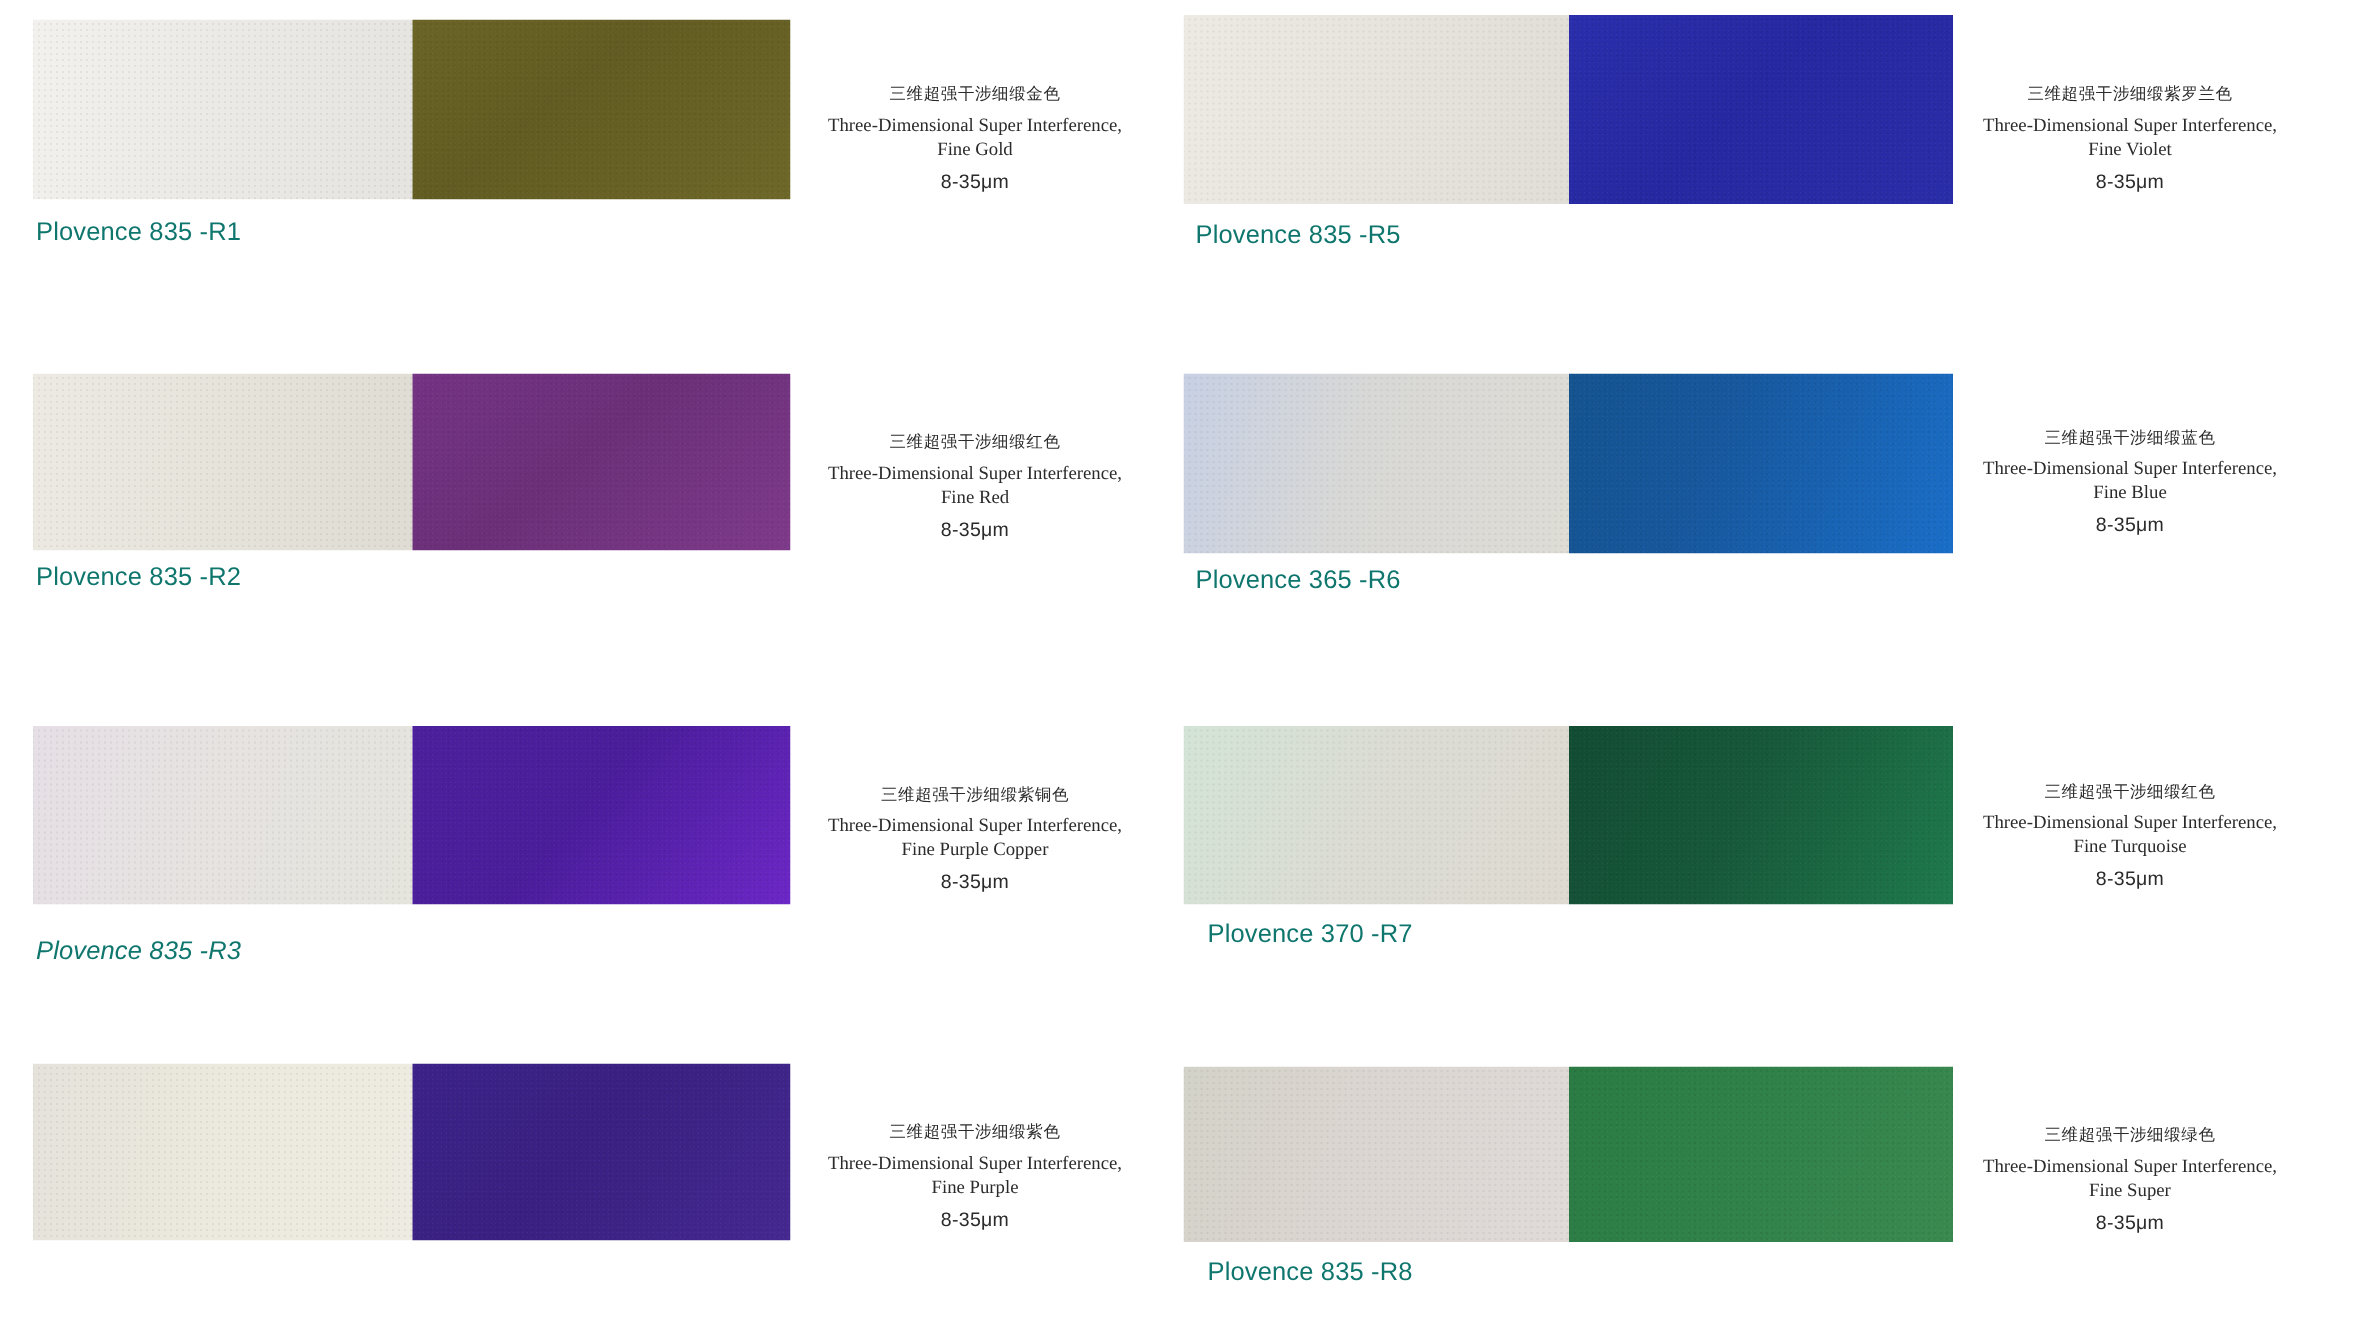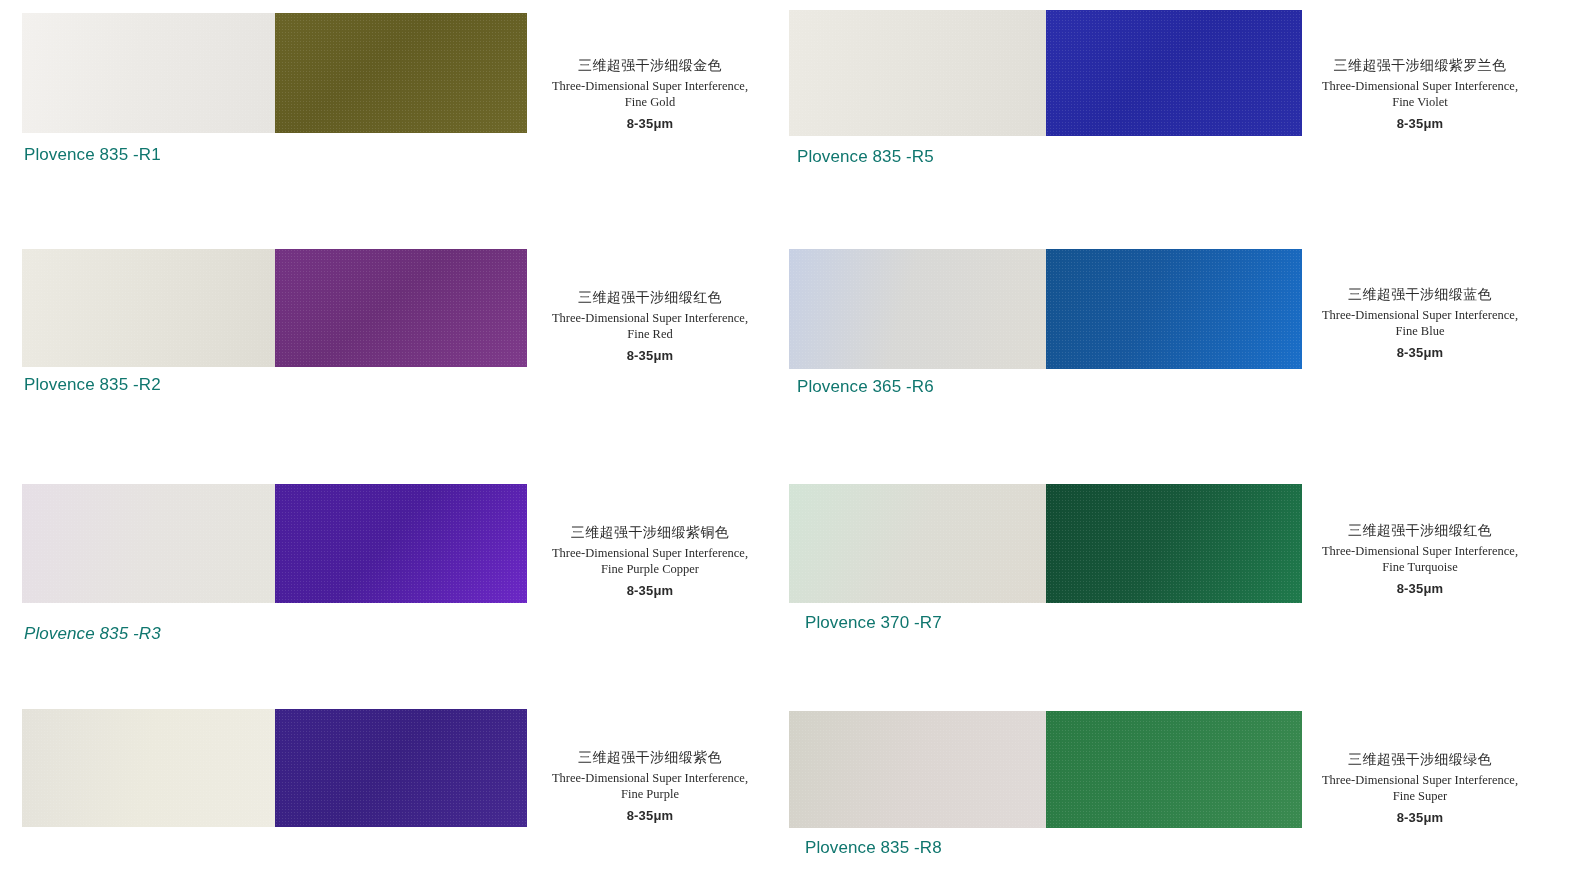--- a/index.html
+++ b/index.html
@@ -59,35 +59,34 @@
     letter-spacing: 0.1px;
   }
 
   .desc {
     position: absolute;
     text-align: center;
     line-height: 1.0;
     color: #2b2b2b;
   }
   .desc .cn {
-    font-size: 14px;
+    font-size: 11px;
     letter-spacing: 0.4px;
     margin-bottom: 7px;
     white-space: nowrap;
   }
   .desc .en {
     font-size: 12.5px;
     margin-bottom: 7px;
     line-height: 1.25;
     font-family: Liberation Serif, serif;
   }
   .desc .size {
     font-size: 13px;
     letter-spacing: 0.2px;
-    font-weight: bold;
   }
 </style>
 </head>
 <body>
 
 <div id="sheet">
 
   <div class="card">
     <div class="swatch" style="left:22px; top:13px; width:505px; height:120px;">
       <div class="half" style="background:linear-gradient(100deg,#f3f1ee 0%,#eceae6 45%,#e6e4e0 100%);"></div>

